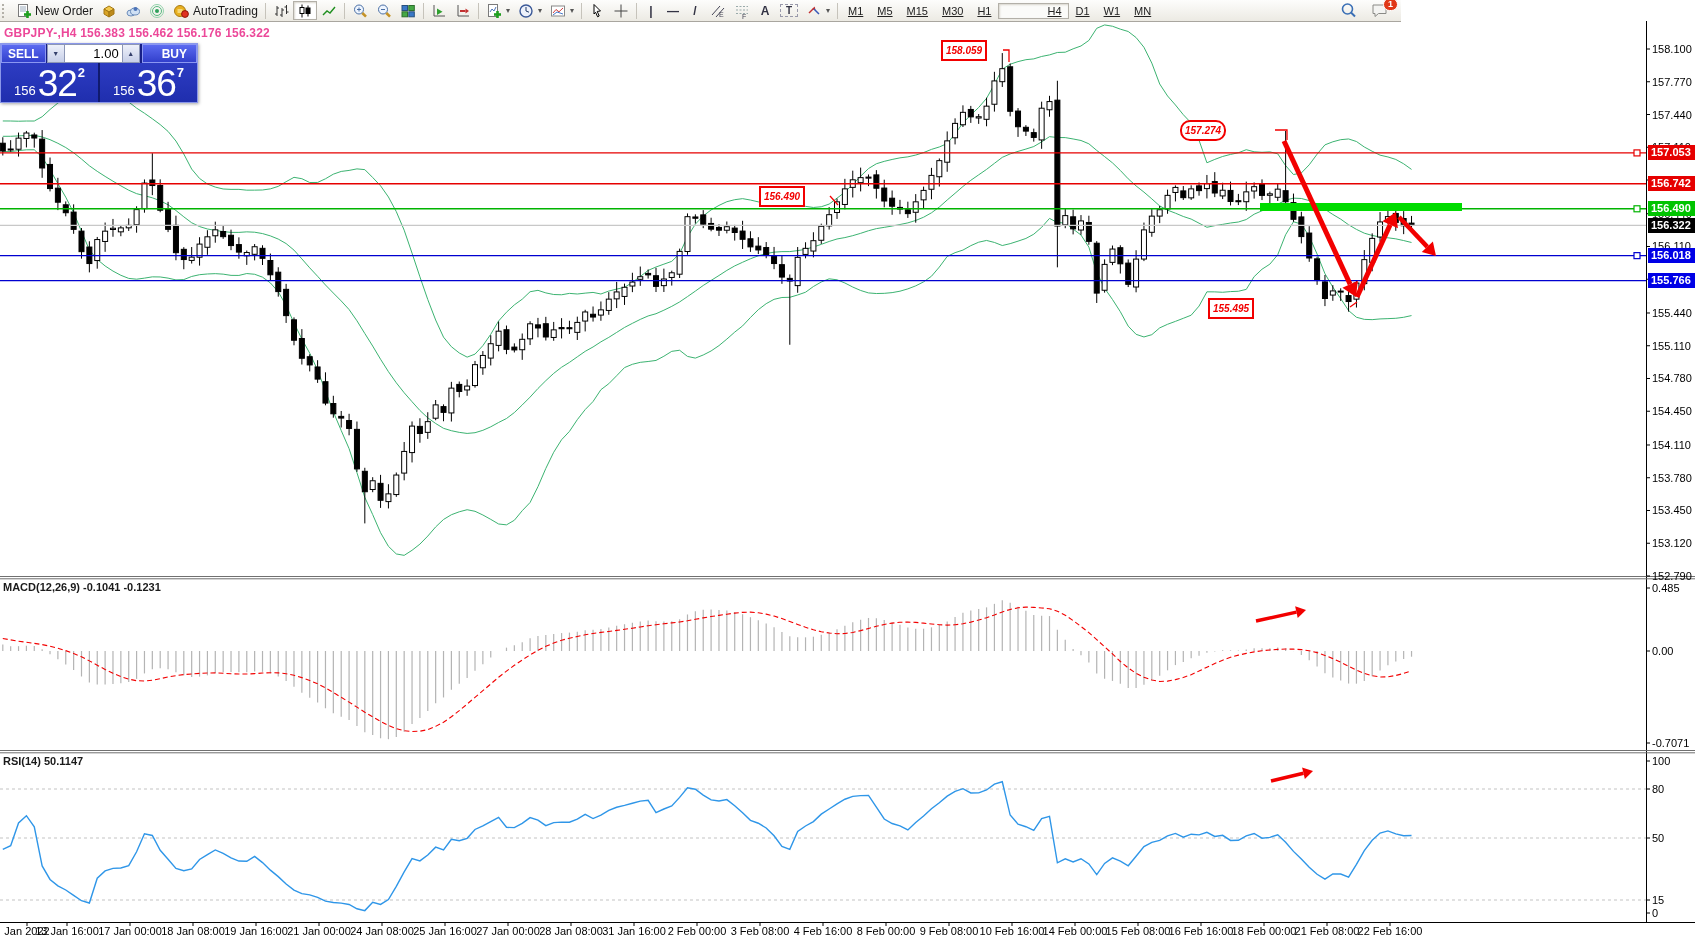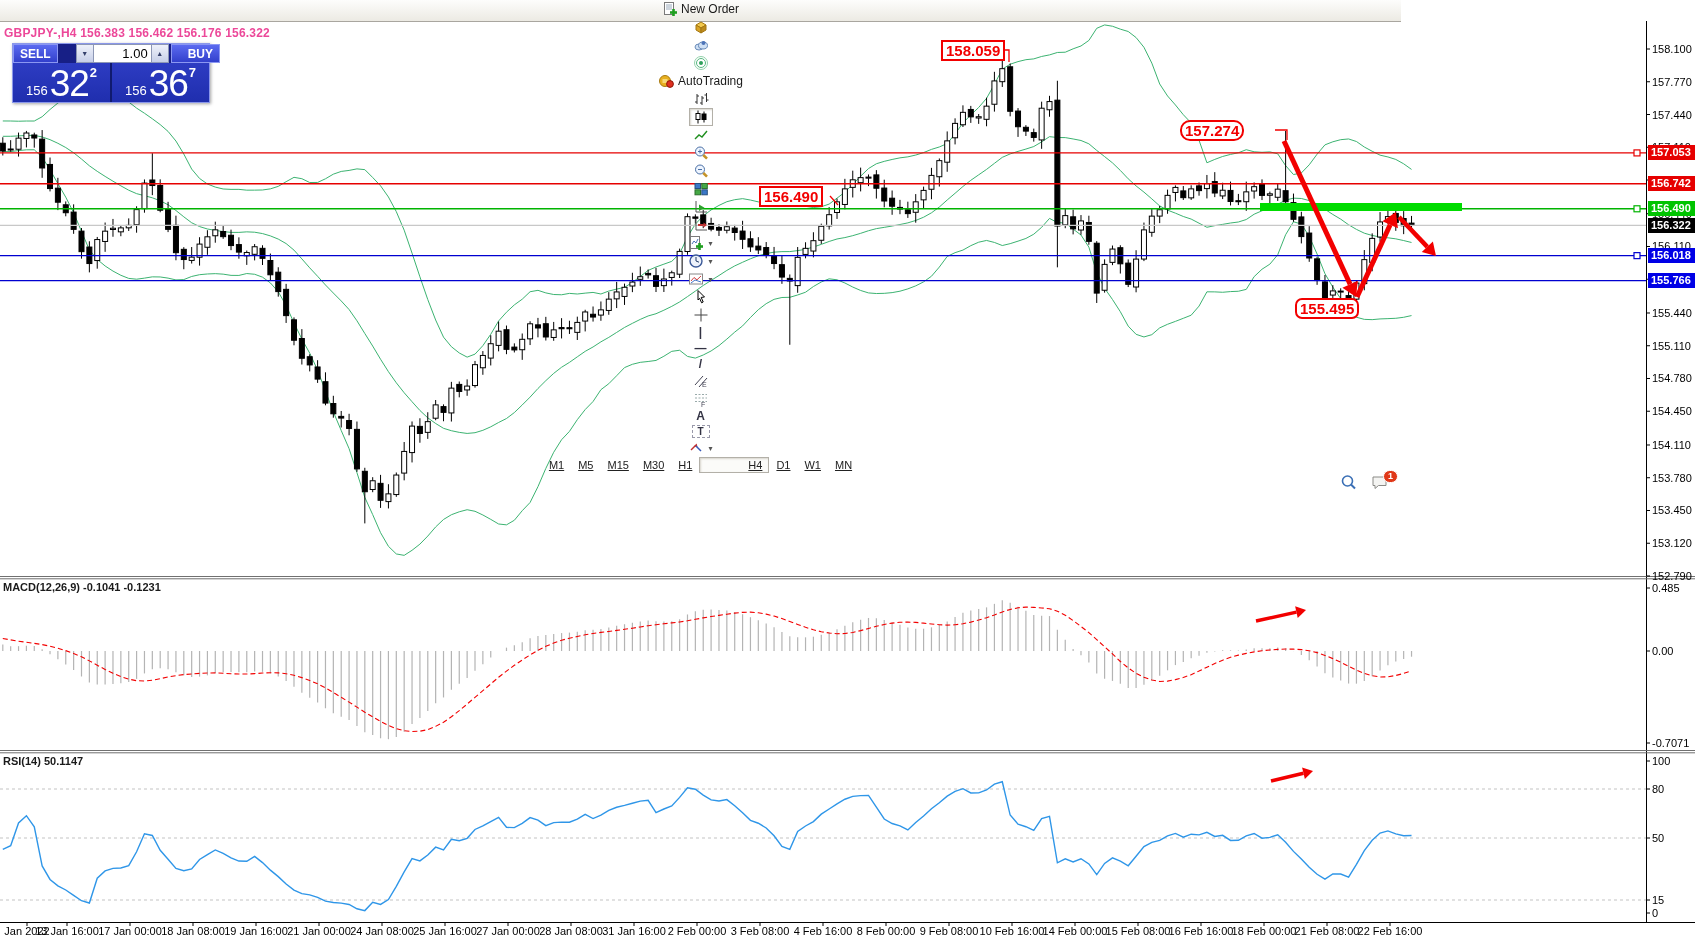--- a/index.html
+++ b/index.html
@@ -1,50 +1,50 @@
 <!DOCTYPE html>
 <html><head>
 <meta charset="utf-8">
 <style>
   html,body{margin:0;padding:0;background:#fff;}
   #app{position:relative;width:1695px;height:940px;overflow:hidden;background:#fff;
        font-family:"Liberation Sans","DejaVu Sans",sans-serif;}
   
   .tb{position:absolute;left:0;top:0;width:1401px;height:21px;display:flex;align-items:center;
-      background:linear-gradient(#fdfdfc,#eceae3);border-bottom:1px solid #a9a69f;font-size:12px;color:#1a1a1a;z-index:40;flex-direction:column;}
+      background:linear-gradient(#fdfdfc,#eceae3);border-bottom:1px solid #a9a69f;font-size:12px;color:#1a1a1a;z-index:40;}
   .grip{width:4px;height:14px;border-left:2px dotted #b3b0a8;margin:0 4px 0 2px;}
   .sep{width:1px;height:16px;background:#c6c3bb;margin:0 3px;}
   .tbtn{display:flex;align-items:center;gap:3px;height:19px;padding:0 3px;background:transparent;border:1px solid transparent;
         font-family:inherit;font-size:12px;color:#1a1a1a;cursor:default;}
   .tbtn.active{background:#fff;border:1px solid #b3b0a8;box-shadow:inset 1px 1px 2px #d8d5cd;}
   .caret{font-size:8px;color:#555;margin-left:1px;}
   .glyph{font-size:12px;color:#334;font-weight:bold;width:14px;text-align:center;}
   .tf-group{display:flex;align-items:center;}
   .tf{padding:1px 6px;font-size:11px;color:#222;border:1px solid transparent;background:transparent;font-family:inherit;text-decoration:underline;}
   .tf.active{background:#fbfbf9;border:1px solid #b3b0a8;box-shadow:inset 1px 1px 2px #d8d5cd;padding-left:48px;}
   .tb-right{margin-left:auto;display:flex;align-items:center;gap:6px;padding-right:8px;}
   .badge{position:absolute;top:-4px;right:-6px;background:#e03818;color:#fff;font-size:9px;font-weight:bold;
          border-radius:7px;padding:0 4px;line-height:11px;border:1px solid #fff;}
   .chatwrap{position:relative;display:inline-block;}
   
   #chart-svg{position:absolute;left:0;top:0;z-index:1;}
   .symbol-header{position:absolute;left:4px;top:26px;font-size:12px;font-weight:bold;color:#ec4899;z-index:5;letter-spacing:0.2px;}
   .ind-label{position:absolute;left:3px;font-size:11px;font-weight:bold;color:#1a1a1a;z-index:5;}
   .axis-flag{position:absolute;left:1648px;height:15px;line-height:15px;color:#fff;font-size:11px;font-weight:bold;
              padding:0 3px;min-width:43px;z-index:6;}
-  .chart-tag{position:absolute;background:#fff;border:2px solid #f20000;color:#f20000;font-size:15px;font-weight:bold;
-             line-height:17px;height:17px;padding:0 3px;z-index:6;}
+  .chart-tag{position:absolute;background:#fff;border:2px solid #f20000;color:#f20000;font-size:10px;font-weight:bold;
+             line-height:17px;height:17px;padding:0 3px;z-index:6;font-style:italic;}
   
-  .trade-panel{position:absolute;left:12px;top:43px;width:196px;z-index:20;background:linear-gradient(#3443cc,#1f2eae);
+  .trade-panel{position:absolute;left:0;top:43px;width:196px;z-index:20;background:linear-gradient(#3443cc,#1f2eae);
                border:1px solid #8a97ea;box-shadow:1px 1px 3px rgba(0,0,0,.35);}
   .tp-row1{display:flex;height:19px;background:#171f86;align-items:stretch;}
   .btn-trade{flex:0 0 38px;display:flex;align-items:center;justify-content:center;color:#fff;font-weight:bold;font-size:12px;
              background:linear-gradient(#5b6af0,#3240cc);border:1px solid #8b97f2;font-family:inherit;}
   .btn-buy{flex:1;margin-left:2px;padding-left:16px;}
-  .vol{display:flex;align-items:stretch;margin-left:18px;border-radius:8px;}
+  .vol{display:flex;align-items:stretch;margin-left:1px;border-radius:8px;}
   .vol-btn{width:18px;background:linear-gradient(#eef1fa,#c7cfe8);border:1px solid #8d97b5;color:#35406b;font-size:7px;
            display:flex;align-items:center;justify-content:center;font-family:inherit;}
   .vol-input{width:54px;border:1px solid #8d97b5;border-left:none;border-right:none;text-align:right;font-size:13px;
              font-family:inherit;padding:0 3px 0 0;outline:none;}
   .tp-prices{display:flex;height:39px;}
   .tp-half{flex:1;display:flex;align-items:flex-end;justify-content:center;color:#fff;padding-bottom:3px;}
   .tp-half.right{border-left:2px solid #101a6e;}
   .p-small{font-size:13px;font-weight:normal;margin:0 2px 2px 0;line-height:1;}
   .p-big{font-size:37px;font-weight:normal;line-height:0.82;letter-spacing:-1px;}
   .p-sup{font-size:13px;font-weight:bold;line-height:1;margin:0 0 20px 1px;}
@@ -1041,15 +1041,15 @@
   <div id="overlays">
       <div class="axis-flag" style="top: 145.41px; background: rgb(230, 0, 0);">157.053</div>
       <div class="axis-flag" style="top: 176.275px; background: rgb(230, 0, 0);">156.742</div>
       <div class="axis-flag" style="top: 201.284px; background: rgb(0, 196, 0);">156.490</div>
       <div class="axis-flag" style="top: 217.958px; background: rgb(0, 0, 0);">156.322</div>
       <div class="axis-flag" style="top: 248.128px; background: rgb(0, 0, 230);">156.018</div>
       <div class="axis-flag" style="top: 273.138px; background: rgb(0, 0, 230);">155.766</div>
       <div class="chart-tag" style="left: 941px; top: 40px;">158.059</div>
       <div class="chart-tag" style="left: 1180px; top: 120px; border-radius: 10px;">157.274</div>
       <div class="chart-tag" style="left: 759px; top: 186px;">156.490</div>
-      <div class="chart-tag" style="left: 1295px; top: 298px; border-radius: 7px;">155.495</div>
+      <div class="chart-tag" style="left: 1208px; top: 298px;">155.495</div>
     </div>
 </div>
 
 </body></html>

